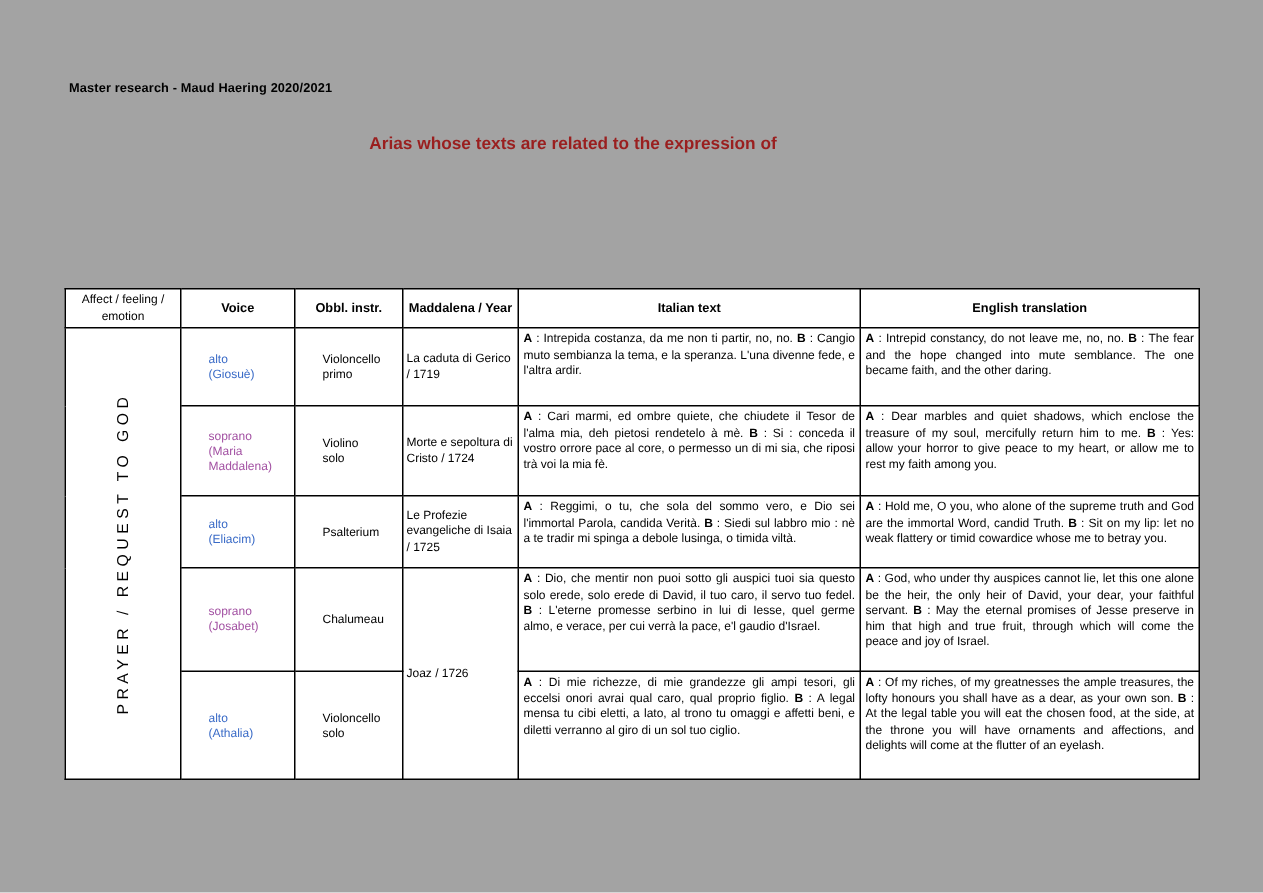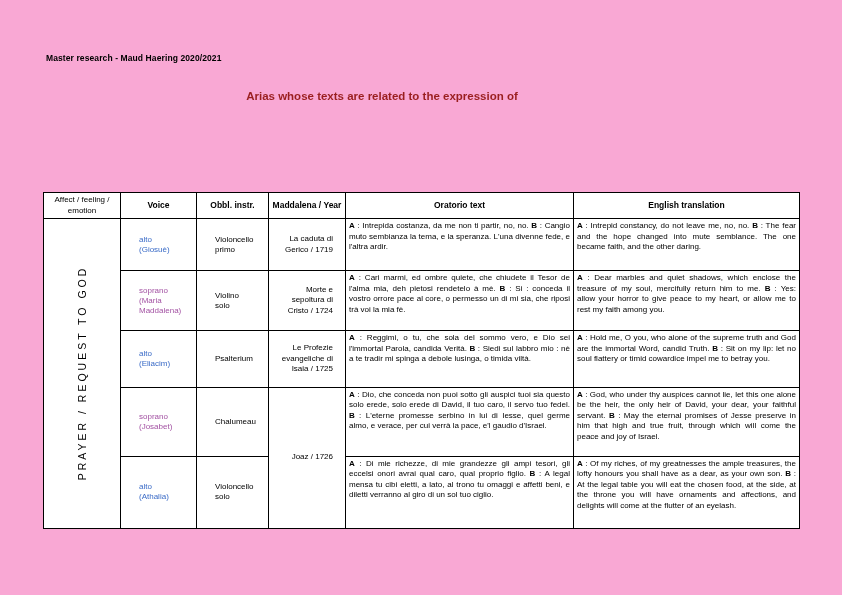--- a/index.html
+++ b/index.html
@@ -3,21 +3,21 @@
 <meta charset="utf-8">
 <style>
   * { margin:0; padding:0; box-sizing:border-box; }
   html,body { background:#ffffff; }
   body {
     width:842px; height:595px;
     font-family:"Liberation Sans", sans-serif;
     color:#000;
   }
   .page {
-    position:relative; width:842px; height:595px; background:#f9a8d4; overflow:hidden;
+    position:relative; width:842px; height:595px; background:#a3a3a3; overflow:hidden;
   }
   .doc-header {
     position:absolute; left:46px; top:53px;
     font-size:8.5px; font-weight:bold; letter-spacing:0.1px;
   }
   .doc-title {
     position:absolute; left:121px; top:88px; width:522px;
     text-align:center; font-size:11.5px; font-weight:bold;
     color:var(--title,#9a1f1f); line-height:17px;
   }
@@ -34,21 +34,21 @@
   .arias th {
     font-size:8.5px; font-weight:bold; text-align:center; padding:2px; line-height:10.5px;
   }
   .arias th.affect-h { font-weight:normal; font-size:8px;margin-top:16px; }
   td.voice, td.instr {
     font-size:8px; line-height:10px; padding:2px 18px; text-align:left;
   }
   td.voice.alto { color:var(--alto,#3a6bc7); }
   td.voice.soprano { color:var(--soprano,#a352a3); }
   td.oratorio {
-    font-size:8px; line-height:10.5px; text-align:right; padding:12px;
+    font-size:8px; line-height:10.5px; text-align:left; padding:2px;
   }
   td.textcell {
     font-size:8px; line-height:10.5px; padding:2px 3px 2px 3px;
     vertical-align:top; text-align:justify;
   }
   td.textcell .blbl { font-weight:bold; }
   td.affect { position:relative; }
   .rot {
     position:absolute; top:50%; left:50%;
     transform:translate(-50%,-50%) rotate(-90deg);
@@ -75,21 +75,21 @@
       <col style="width:77px">
       <col style="width:228px">
       <col style="width:226px">
     </colgroup>
     <thead>
       <tr style="height:26px">
         <th class="affect-h">Affect / feeling / emotion</th>
         <th>Voice</th>
         <th>Obbl. instr.</th>
         <th>Maddalena / Year</th>
-        <th>Oratorio text</th>
+        <th>Italian text</th>
         <th>English translation</th>
       </tr>
     </thead>
     <tbody>
       <tr style="height:52px">
         <td class="affect" rowspan="5">
           <div class="rot">PRAYER / REQUEST TO GOD</div>
         </td>
         <td class="voice alto">alto (Giosuè)</td>
         <td class="instr">Violoncello primo</td>
@@ -102,27 +102,27 @@
         <td class="instr">Violino solo</td>
         <td class="oratorio">Morte e sepoltura di Cristo / 1724</td>
         <td class="textcell"><span class="blbl">A</span><span> : Cari marmi, ed ombre quiete, che chiudete il Tesor de l'alma mia, deh pietosi rendetelo à mè. </span><span class="blbl">B</span><span> : Si : conceda il vostro orrore pace al core, o permesso un di mi sia, che riposi trà voi la mia fè.</span></td>
         <td class="textcell"><span class="blbl">A</span><span> : Dear marbles and quiet shadows, which enclose the treasure of my soul, mercifully return him to me. </span><span class="blbl">B</span><span> : Yes: allow your horror to give peace to my heart, or allow me to rest my faith among you.</span></td>
       </tr>
       <tr style="height:48px">
         <td class="voice alto">alto (Eliacim)</td>
         <td class="instr">Psalterium</td>
         <td class="oratorio">Le Profezie evangeliche di Isaia / 1725</td>
         <td class="textcell"><span class="blbl">A</span><span> : Reggimi, o tu, che sola del sommo vero, e Dio sei l'immortal Parola, candida Verità. </span><span class="blbl">B</span><span> : Siedi sul labbro mio : nè a te tradir mi spinga a debole lusinga, o timida viltà.</span></td>
-        <td class="textcell"><span class="blbl">A</span><span> : Hold me, O you, who alone of the supreme truth and God are the immortal Word, candid Truth. </span><span class="blbl">B</span><span> : Sit on my lip: let no soul flattery or timid cowardice impel me to betray you.</span></td>
+        <td class="textcell"><span class="blbl">A</span><span> : Hold me, O you, who alone of the supreme truth and God are the immortal Word, candid Truth. </span><span class="blbl">B</span><span> : Sit on my lip: let no weak flattery or timid cowardice whose me to betray you.</span></td>
       </tr>
       <tr style="height:69px">
         <td class="voice soprano">soprano (Josabet)</td>
         <td class="instr">Chalumeau</td>
         <td class="oratorio" rowspan="2">Joaz / 1726</td>
-        <td class="textcell"><span class="blbl">A</span><span> : Dio, che conceda non puoi sotto gli auspici tuoi sia questo solo erede, solo erede di David, il tuo caro, il servo tuo fedel. </span><span class="blbl">B</span><span> : L'eterne promesse serbino in lui di Iesse, quel germe almo, e verace, per cui verrà la pace, e'l gaudio d'Israel.</span></td>
+        <td class="textcell"><span class="blbl">A</span><span> : Dio, che mentir non puoi sotto gli auspici tuoi sia questo solo erede, solo erede di David, il tuo caro, il servo tuo fedel. </span><span class="blbl">B</span><span> : L'eterne promesse serbino in lui di Iesse, quel germe almo, e verace, per cui verrà la pace, e'l gaudio d'Israel.</span></td>
         <td class="textcell"><span class="blbl">A</span><span> : God, who under thy auspices cannot lie, let this one alone be the heir, the only heir of David, your dear, your faithful servant. </span><span class="blbl">B</span><span> : May the eternal promises of Jesse preserve in him that high and true fruit, through which will come the peace and joy of Israel.</span></td>
       </tr>
       <tr style="height:72px">
         <td class="voice alto">alto (Athalia)</td>
         <td class="instr">Violoncello solo</td>
         <td class="textcell"><span class="blbl">A</span><span> : Di mie richezze, di mie grandezze gli ampi tesori, gli eccelsi onori avrai qual caro, qual proprio figlio. </span><span class="blbl">B</span><span> : A legal mensa tu cibi eletti, a lato, al trono tu omaggi e affetti beni, e diletti verranno al giro di un sol tuo ciglio.</span></td>
         <td class="textcell"><span class="blbl">A</span><span> : Of my riches, of my greatnesses the ample treasures, the lofty honours you shall have as a dear, as your own son. </span><span class="blbl">B</span><span> : At the legal table you will eat the chosen food, at the side, at the throne you will have ornaments and affections, and delights will come at the flutter of an eyelash.</span></td>
       </tr>
     </tbody>
   </table>

